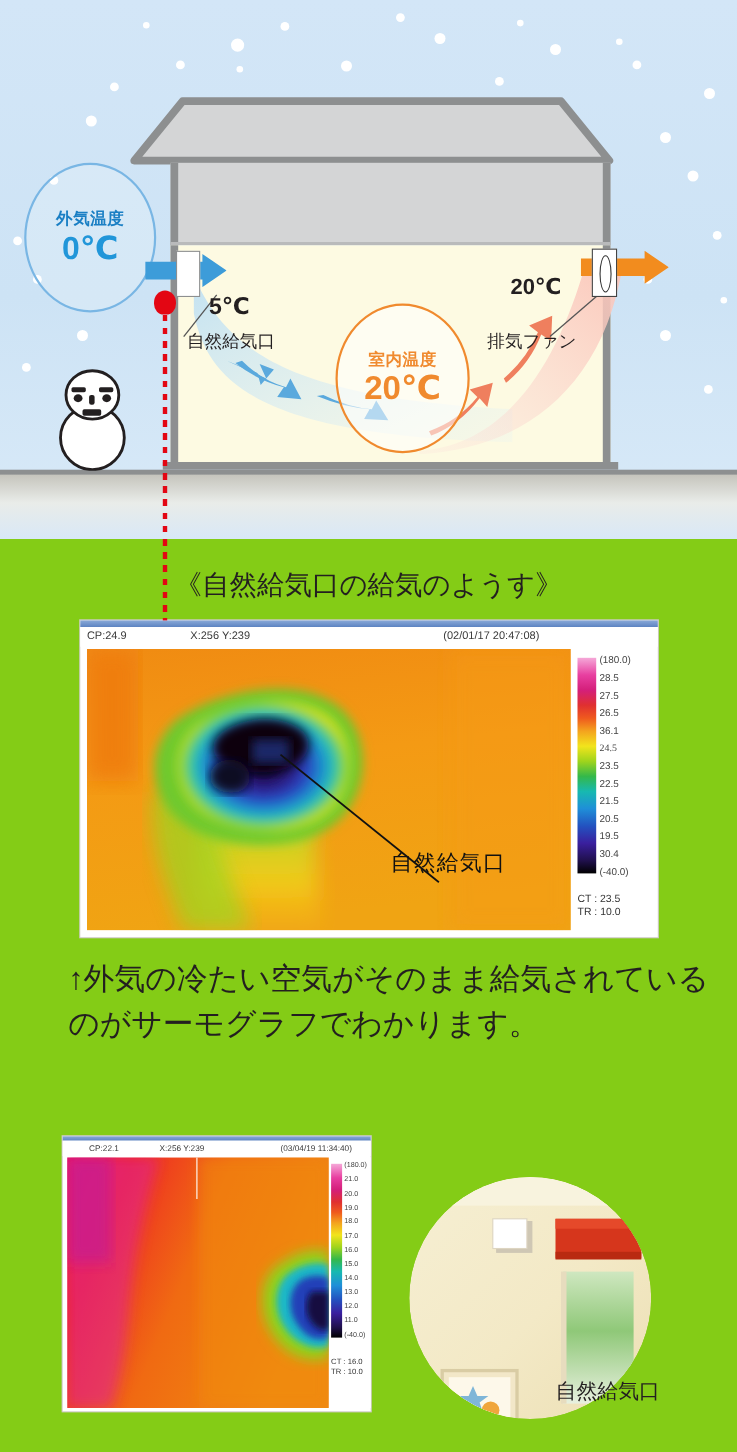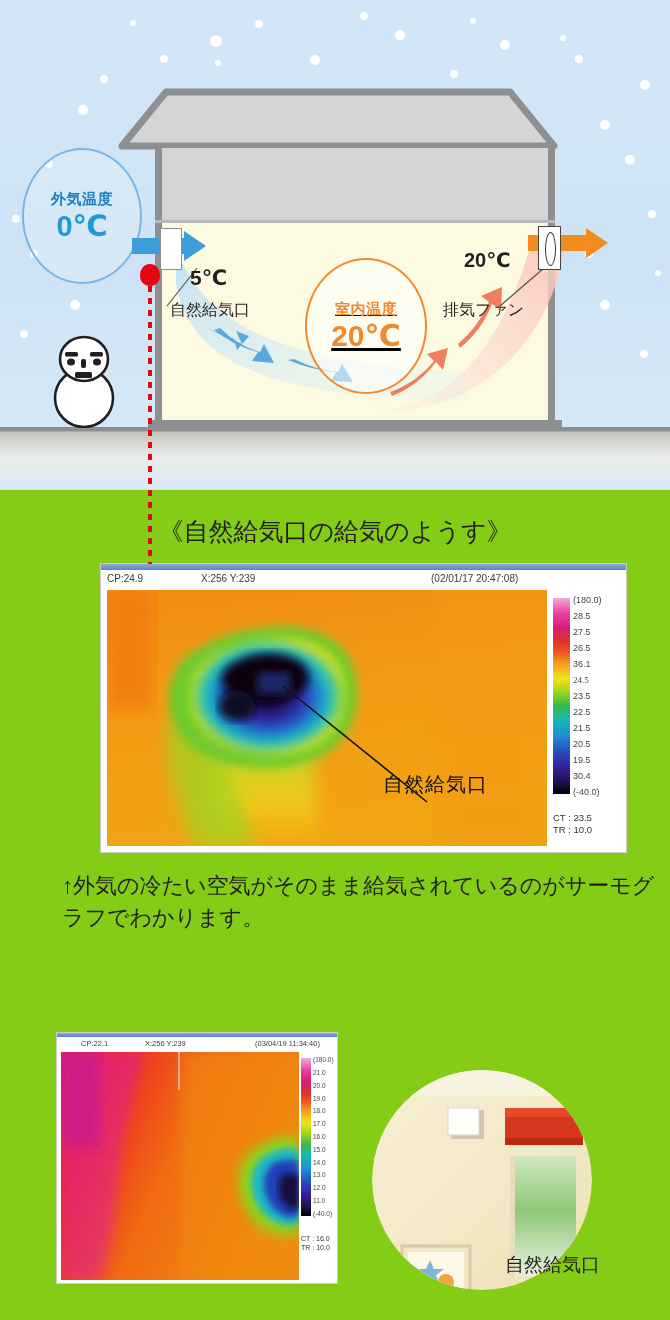--- a/index.html
+++ b/index.html
@@ -54,23 +54,23 @@
 
   
   .arrow-blue{position:absolute;left:132px;top:231px;width:74px;height:30px;z-index:5;}
   .arrow-orange{position:absolute;left:528px;top:228px;width:80px;height:30px;z-index:5;}
 
   
   .flow-cold{position:absolute;left:176px;top:250px;width:290px;height:160px;z-index:2;}
   .flow-warm{position:absolute;left:380px;top:228px;width:200px;height:185px;z-index:2;}
 
   
-  .room-bubble{position:absolute;left:305px;top:258px;width:118px;height:132px;
+  .room-bubble{position:absolute;left:305px;top:276px;width:118px;height:132px;
     border:2px solid #f08a2e;border-radius:50%;background:rgba(255,255,255,0.55);
-    display:flex;flex-direction:column;align-items:center;justify-content:center;z-index:4;text-decoration:underline;}
+    display:flex;flex-direction:column;align-items:center;justify-content:center;z-index:4;}
   .room-bubble .lbl{font-size:15px;font-weight:700;color:#f08a2e;letter-spacing:0.5px;}
   .room-bubble .val{font-size:30px;font-weight:700;color:#f08a2e;line-height:1.05;margin-top:1px;}
 
   .t5{position:absolute;left:190px;top:266px;font-size:21px;font-weight:700;color:#231f20;z-index:5;}
   .t20r{position:absolute;left:464px;top:248px;font-size:20px;font-weight:700;color:#231f20;z-index:5;}
   .lbl-intake{position:absolute;left:170px;top:300px;font-size:16px;color:#231f20;z-index:5;}
   .lbl-fan{position:absolute;left:443px;top:300px;font-size:16px;color:#231f20;z-index:5;}
   .leader{position:absolute;z-index:5;}
 
   .reddot{position:absolute;left:140px;top:264px;width:20px;height:22px;border-radius:50% 50% 45% 45%;
@@ -79,40 +79,40 @@
     background:repeating-linear-gradient(180deg,#e30613 0px,#e30613 6px,transparent 6px,transparent 12px);}
 
   
   .lower{position:absolute;left:0;top:490px;width:670px;height:830px;background:#84cc16;}
 
   .section-title{position:absolute;left:0;top:25px;width:670px;text-align:center;
     font-size:25px;color:#231f20;}
 
   
   .thermo-main{position:absolute;left:73px;top:74px;width:525px;height:288px;background:#ffffff;
-    box-shadow:0 0 0 1px #cfcbc6;margin-left:28px;}
+    box-shadow:0 0 0 1px #cfcbc6;}
   .t-titlebar{position:absolute;left:0;top:0;width:100%;height:6px;
     background:linear-gradient(180deg,#8aa9d8,#5d84c2);}
   .t-head{position:absolute;left:0;top:6px;width:100%;height:18px;background:#fff;
     font-size:10px;color:#3a3a3a;font-family:"Liberation Sans",sans-serif;}
   .t-head span{position:absolute;top:3px;white-space:nowrap;}
   .t-cp{left:6px;} .t-xy{left:100px;} .t-ts{left:330px;}
   .t-img{position:absolute;left:6px;top:26px;width:440px;height:256px;overflow:hidden;}
   .t-scalewrap{position:absolute;left:452px;top:26px;width:70px;height:256px;background:#fff;}
   .t-bar{position:absolute;left:0px;top:8px;width:17px;height:196px;
     background:linear-gradient(180deg,
       #f5a8d8 0%, #e83fa0 8%, #d41f7a 15%, #e03030 22%, #ef5a1e 28%,
       #f4a31e 34%, #f2e41c 41%, #9fd41c 48%, #34b84a 55%, #17b9b0 62%,
       #1f8fd8 70%, #2352c0 78%, #3a1f9e 86%, #20104d 94%, #000000 100%);}
   .t-ticks{position:absolute;left:20px;top:0px;width:48px;height:215px;font-size:9px;color:#444;}
   .t-ticks div{position:absolute;left:0;white-space:nowrap;}
   .t-ctr{position:absolute;left:0px;top:222px;font-size:9.5px;color:#333;line-height:12px;}
   .t-anno{position:absolute;left:282px;top:207px;font-size:20px;color:#111;letter-spacing:1px;z-index:9;}
 
-  .caption{position:absolute;left:62px;top:380px;width:600px;font-size:22px;color:#231f20;
+  .caption{position:absolute;left:62px;top:380px;width:600px;font-size:28px;color:#231f20;
     line-height:1.45;}
 
   
   .thermo-small{position:absolute;left:57px;top:543px;width:280px;height:250px;background:#fff;
     box-shadow:0 0 0 1px #cfcbc6;}
   .s-titlebar{position:absolute;left:0;top:0;width:100%;height:4px;
     background:linear-gradient(180deg,#8aa9d8,#5d84c2);}
   .s-head{position:absolute;left:0;top:4px;width:100%;height:14px;background:#fff;
     font-size:7.5px;color:#3a3a3a;}
   .s-head span{position:absolute;top:2px;white-space:nowrap;margin-left:20px;}

